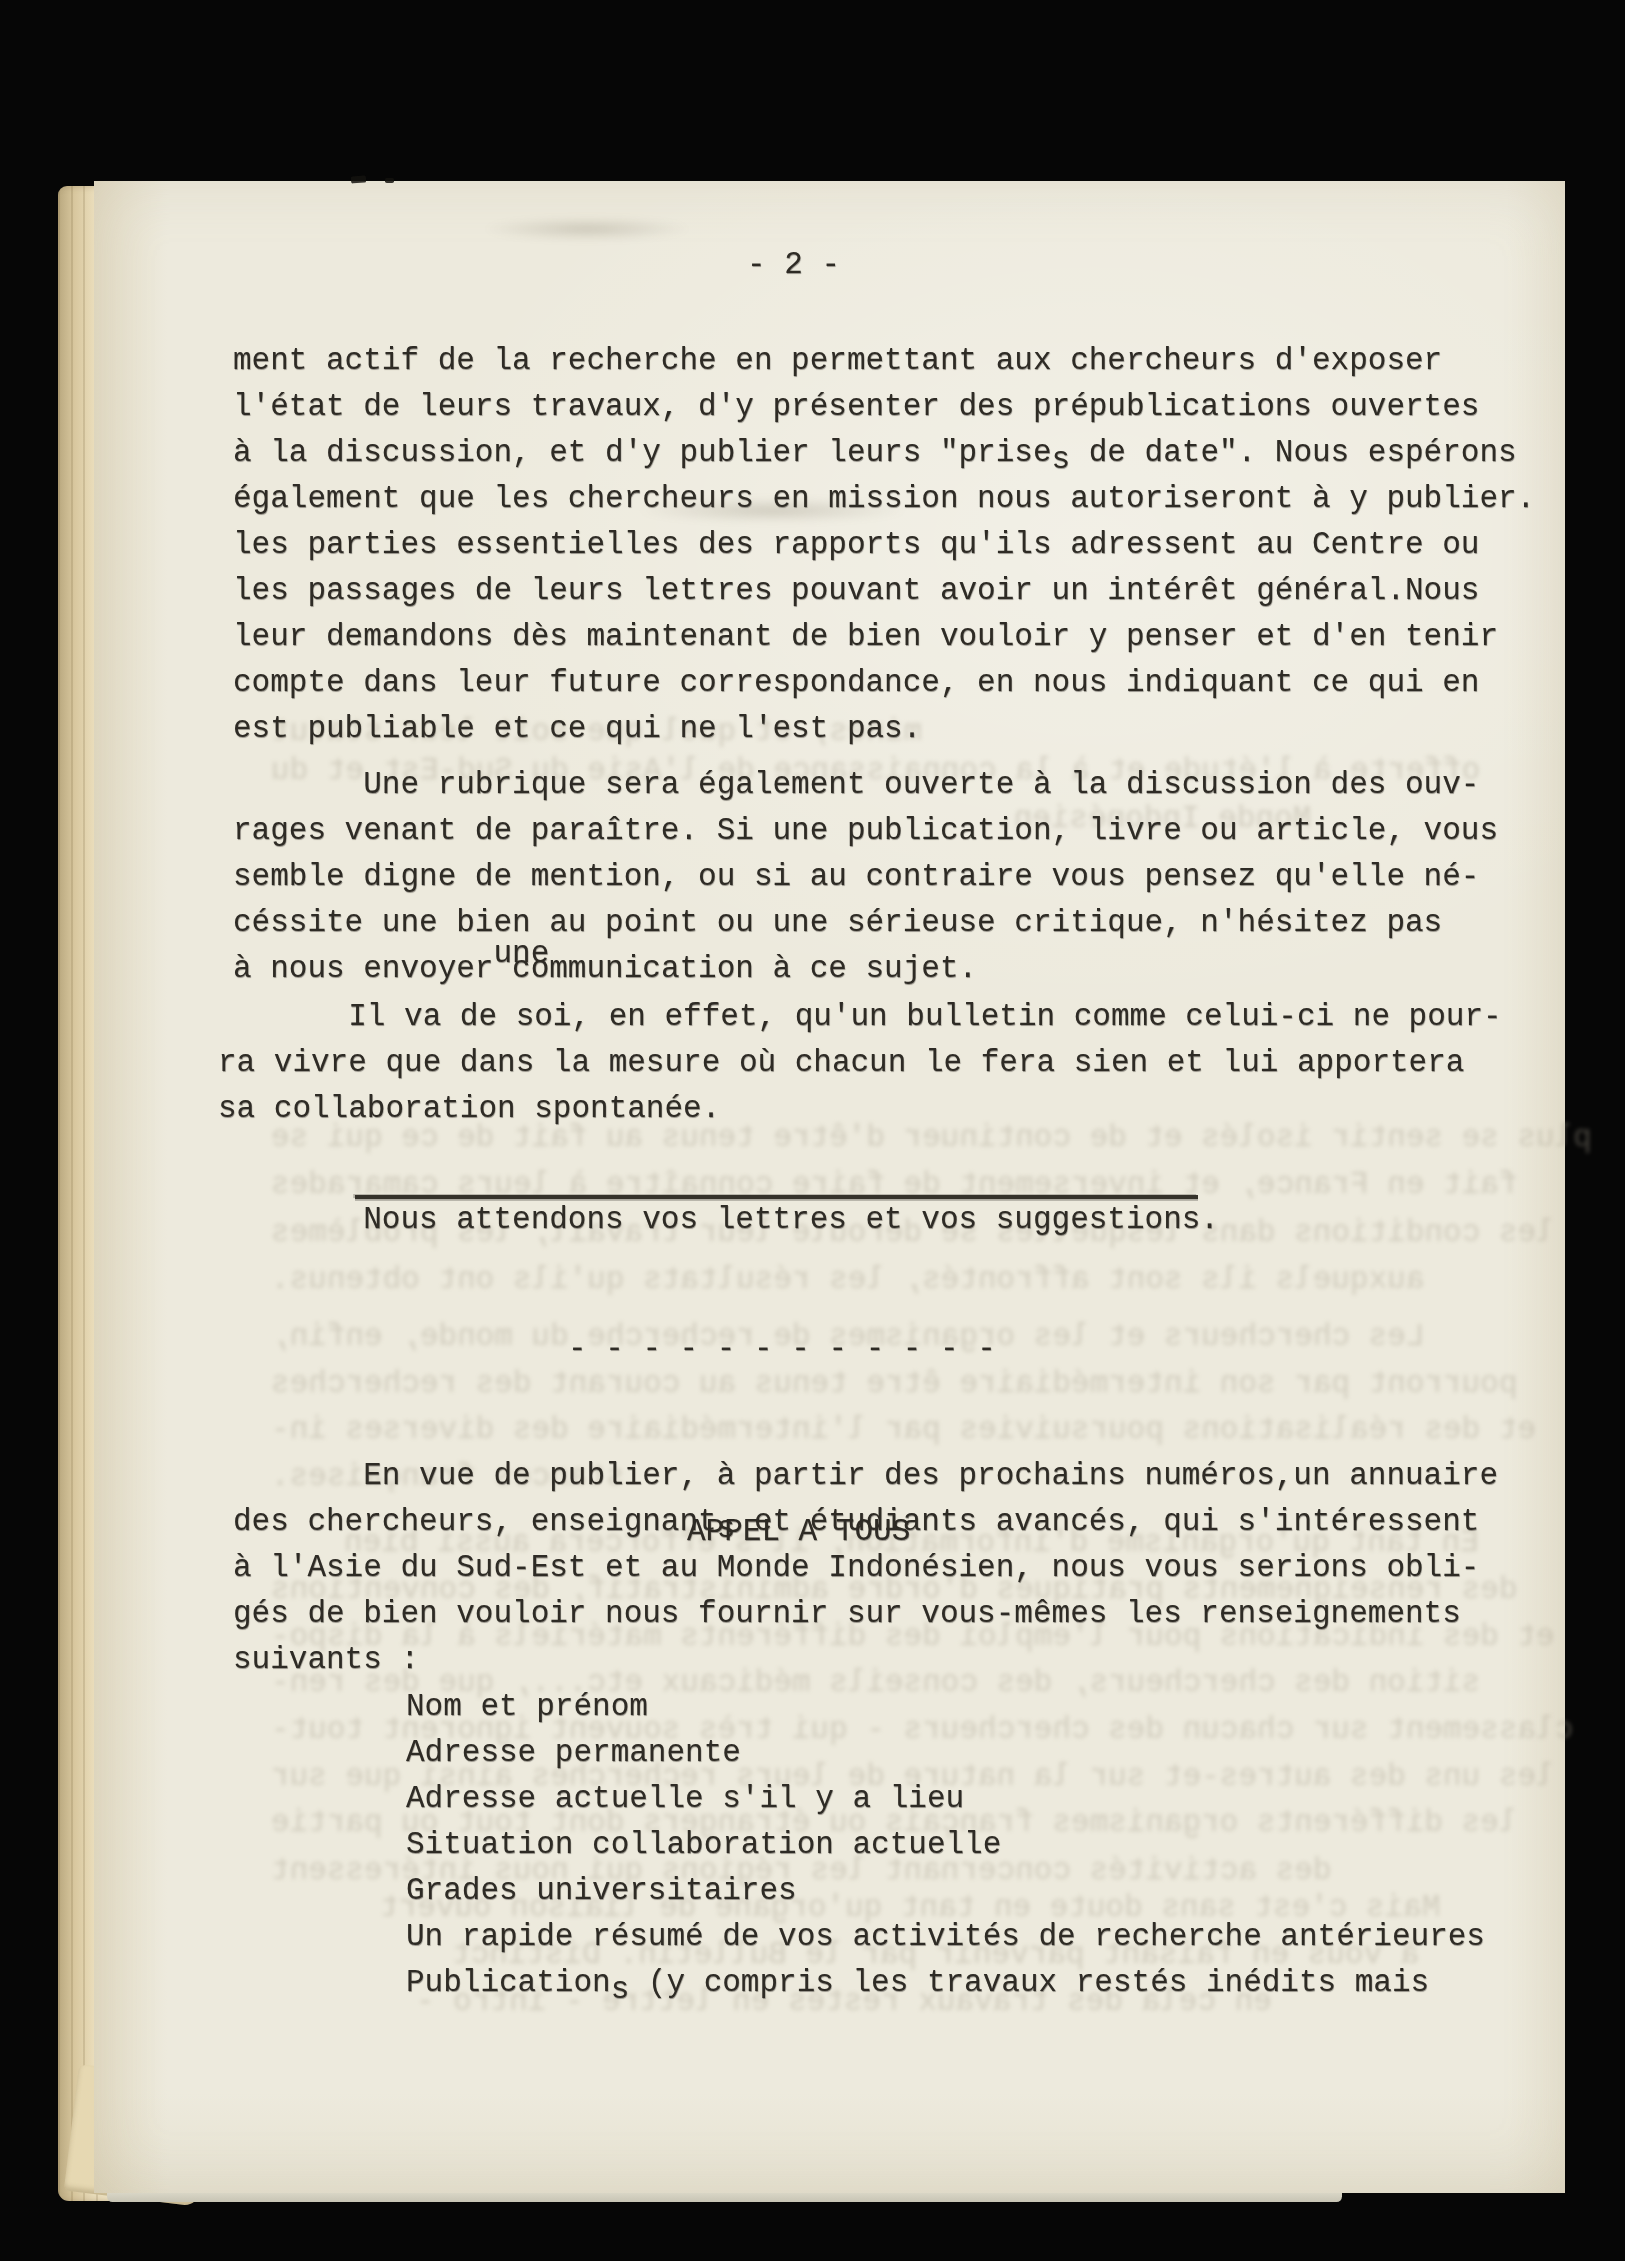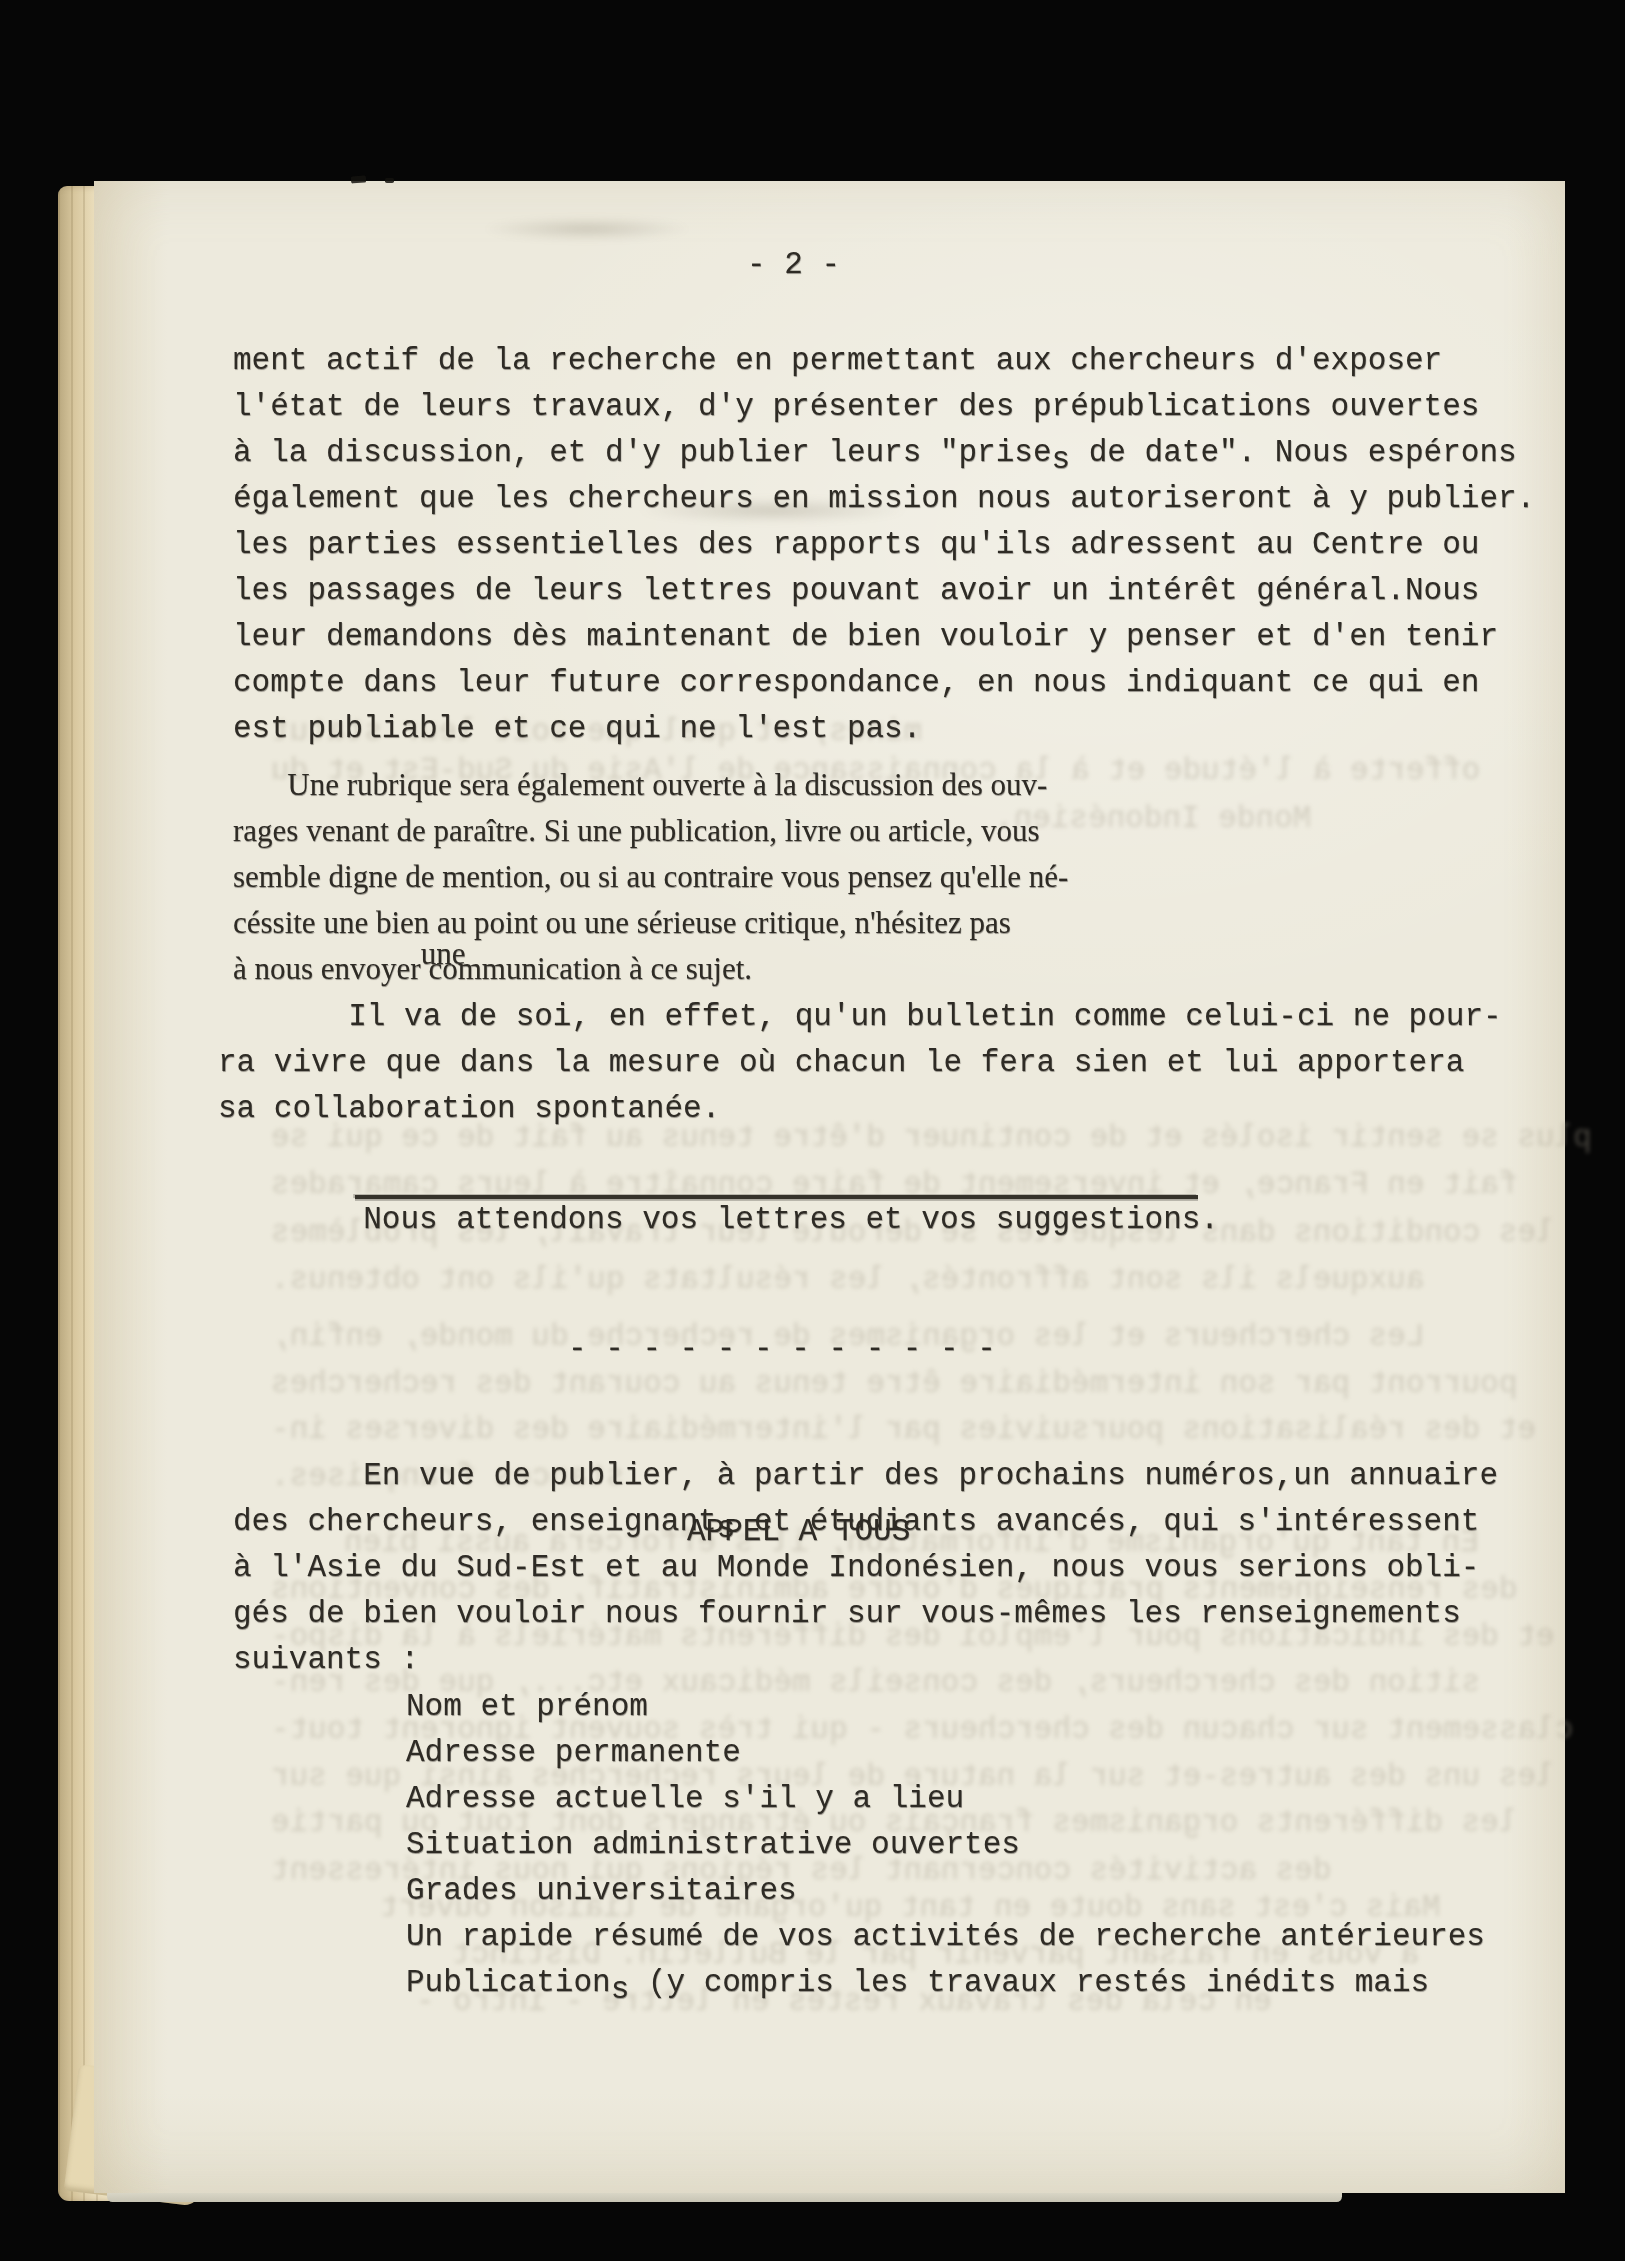--- a/index.html
+++ b/index.html
@@ -90,21 +90,21 @@
         <div class="tline">l'état de leurs travaux, d'y présenter des prépublications ouvertes</div>
         <div class="tline">à la discussion, et d'y publier leurs "prise<span class="drop">s</span> de date". Nous espérons</div>
         <div class="tline">également que les chercheurs en mission nous autoriseront à y publier.</div>
         <div class="tline">les parties essentielles des rapports qu'ils adressent au Centre ou</div>
         <div class="tline">les passages de leurs lettres pouvant avoir un intérêt général.Nous</div>
         <div class="tline">leur demandons dès maintenant de bien vouloir y penser et d'en tenir</div>
         <div class="tline">compte dans leur future correspondance, en nous indiquant ce qui en</div>
         <div class="tline">est publiable et ce qui ne l'est pas.</div>
       </div>
 
-    <div class="block" style="left:139px;top:581px;font-family:Liberation Serif, serif;">
+    <div class="block" style="left:139px;top:581px;">
         <div class="tline">       Une rubrique sera également ouverte à la discussion des ouv-</div>
         <div class="tline">rages venant de paraître. Si une publication, livre ou article, vous</div>
         <div class="tline">semble digne de mention, ou si au contraire vous pensez qu'elle né-</div>
         <div class="tline">céssite une bien au point ou une sérieuse critique, n'hésitez pas</div>
         <div class="tline">à nous envoyer<span class="raise">une</span> communication à ce sujet.</div>
       </div>
 
     <div class="block" style="left:124px;top:813px;">
         <div class="tline">       Il va de soi, en effet, qu'un bulletin comme celui-ci ne pour-</div>
         <div class="tline">ra vivre que dans la mesure où chacun le fera sien et lui apportera</div>
@@ -123,21 +123,21 @@
         <div class="tline">des chercheurs, enseignant<span class="drop">s</span> et étudiants avancés, qui s'intéressent</div>
         <div class="tline">à l'Asie du Sud-Est et au Monde Indonésien, nous vous serions obli-</div>
         <div class="tline">gés de bien vouloir nous fournir sur vous-mêmes les renseignements</div>
         <div class="tline">suivants :</div>
       </div>
 
     <div class="block" style="left:312px;top:1503px;">
         <div class="tline">Nom et prénom</div>
         <div class="tline">Adresse permanente</div>
         <div class="tline">Adresse actuelle s'il y a lieu</div>
-        <div class="tline">Situation administrative ouvertes</div>
+        <div class="tline">Situation collaboration actuelle</div>
         <div class="tline">Grades universitaires</div>
         <div class="tline">Un rapide résumé de vos activités de recherche antérieures</div>
         <div class="tline">Publication<span class="drop">s</span> (y compris les travaux restés inédits mais</div>
       </div>
 
   </div>
 </div>
 
 
 </body></html>

